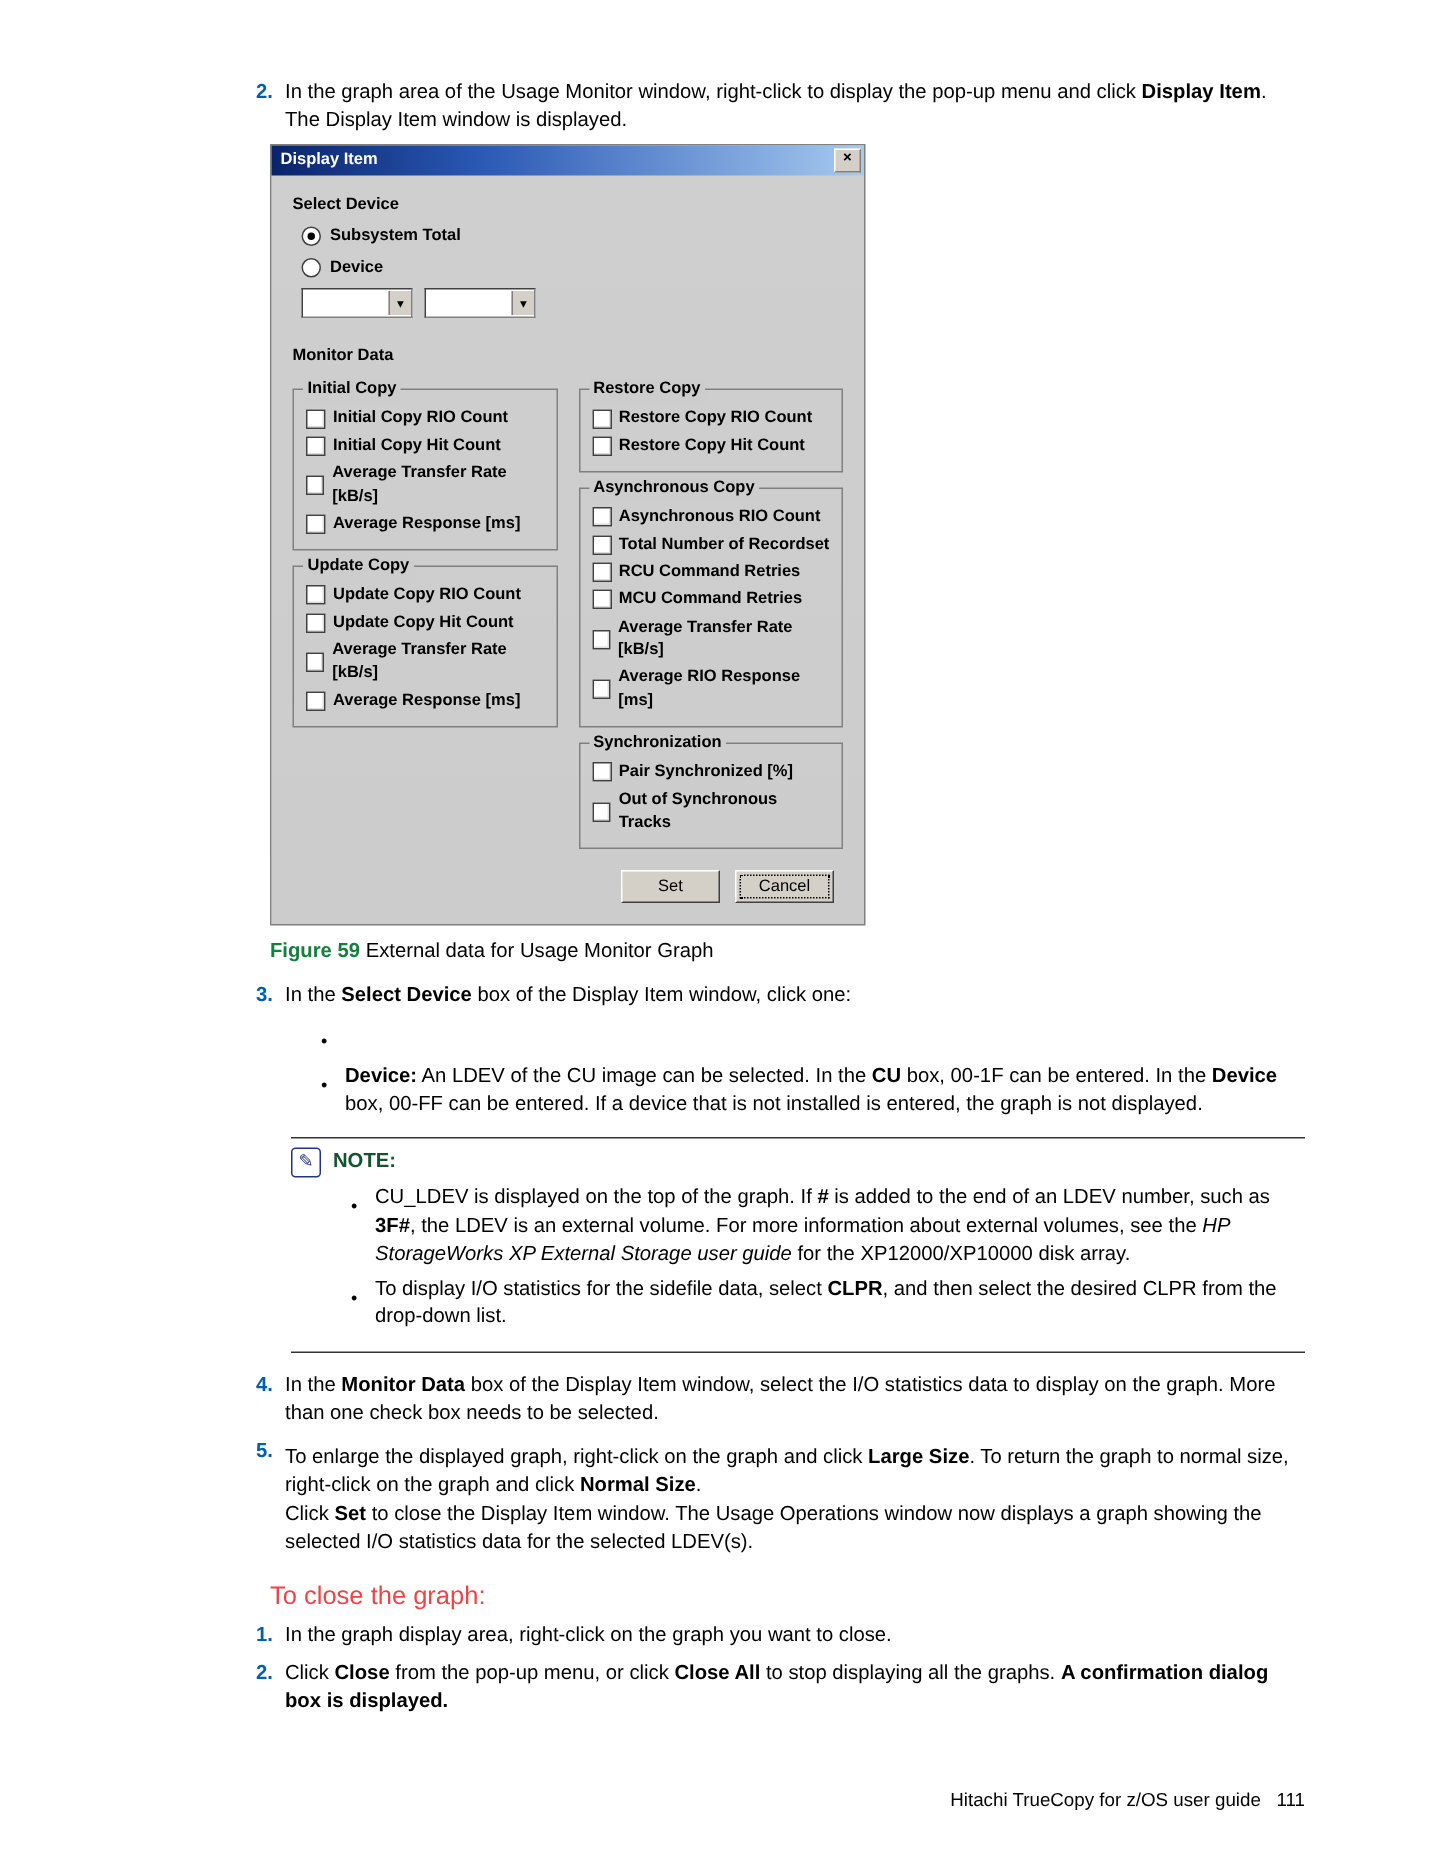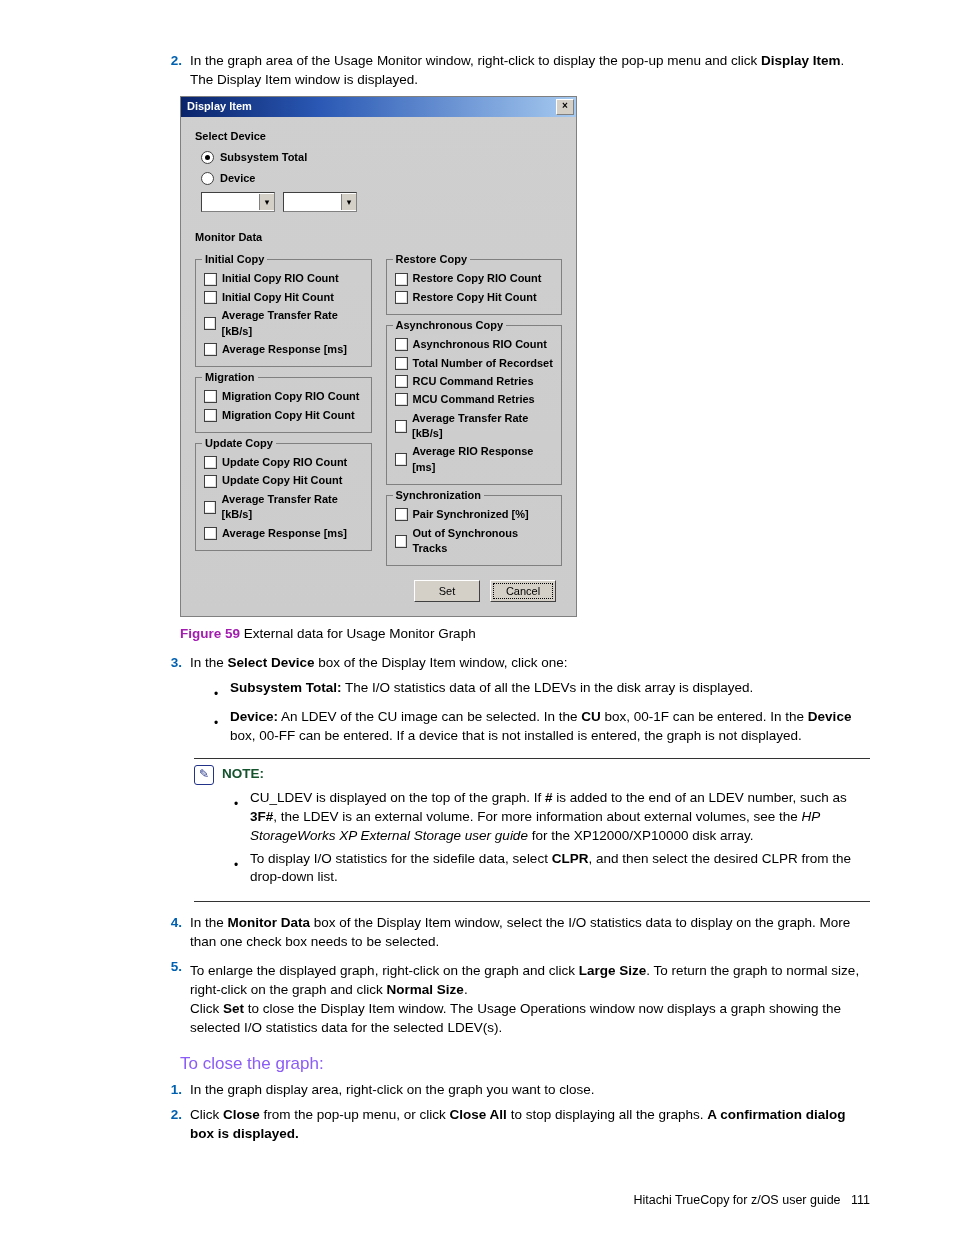--- a/index.html
+++ b/index.html
@@ -110,21 +110,21 @@
   .btn-row { display:flex; justify-content:flex-end; gap:10px; margin-top:14px; padding-right:6px; }
   .btn {
     width:64px; height:20px;
     border:1px solid #404040; border-top-color:#fff; border-left-color:#fff;
     background:#d4d0c8;
     font-size:11px;
     display:flex; align-items:center; justify-content:center;
   }
   .btn.focus { outline:1px dotted #000; outline-offset:-4px; }
   .fig-cap { margin:8px 0 10px 96px; }
-  .fig-cap .label { color:#a21caf; font-weight:bold; }
+  .fig-cap .label { color:#15803d; font-weight:bold; }
   .bullet-row {
     display:flex; align-items:flex-start; gap:10px;
     margin:4px 0 4px 130px;
   }
   .bullet-row .dot { min-width:6px; margin-top:6px; }
   .bullet-row .dot::before { content:"•"; font-size:12px; }
   .bullet-row .body { flex:1; }
   .italic { font-style: italic; }
   .note-block {
     border-top:1px solid #333; border-bottom:1px solid #333;
@@ -133,21 +133,21 @@
   }
   .note-head { display:flex; align-items:center; gap:8px; margin-bottom:4px; }
   .note-icon {
     width:18px; height:18px; border:1px solid #238; border-radius:3px;
     display:flex; align-items:center; justify-content:center;
     color:#238; font-size:12px;
   }
   .note-label { color:#14532d; font-weight:bold; }
   .note-bullets .bullet-row { margin-left:40px; }
   .subhead {
-    color:#8b5cf6;
+    color:#ef4444;
     font-weight:normal;
     font-size:17px;
     margin:14px 0 6px 96px;
   }
   .footer {
     position:absolute; bottom:26px; right:84px;
     font-size:12.5px;
   }
 </style>
 </head>
@@ -203,31 +203,20 @@
               <div class="chk-row">
                   <span class="chk"></span>
                   <span>Average Transfer Rate [kB/s]</span>
                 </div>
               <div class="chk-row">
                   <span class="chk"></span>
                   <span>Average Response [ms]</span>
                 </div>
             </div>
             <div class="grp">
-                <span class="grp-title">Migration</span>
-              <div class="chk-row">
-                  <span class="chk"></span>
-                  <span>Migration Copy RIO Count</span>
-                </div>
-              <div class="chk-row">
-                  <span class="chk"></span>
-                  <span>Migration Copy Hit Count</span>
-                </div>
-            </div>
-            <div class="grp">
                 <span class="grp-title">Update Copy</span>
               <div class="chk-row">
                   <span class="chk"></span>
                   <span>Update Copy RIO Count</span>
                 </div>
               <div class="chk-row">
                   <span class="chk"></span>
                   <span>Update Copy Hit Count</span>
                 </div>
               <div class="chk-row">
@@ -305,21 +294,20 @@
   </div>
 
   <div class="step-row">
     <div class="step-num">3.</div>
     <div class="step-body">
       <span>In the </span><span class="bold">Select Device</span><span> box of the Display Item window, click one:</span>
     </div>
   </div>
   <div class="bullet-row">
     <div class="dot"></div>
-    <div class="body"><span class="bold">Subsystem Total:</span><span> The I/O statistics data of all the LDEVs in the disk array is displayed.</span></div>
   </div>
   <div class="bullet-row">
     <div class="dot"></div>
     <div class="body"><span class="bold">Device:</span><span> An LDEV of the CU image can be selected. In the </span><span class="bold">CU</span><span> box, 00-1F can be entered. In the </span><span class="bold">Device</span><span> box, 00-FF can be entered. If a device that is not installed is entered, the graph is not displayed.</span></div>
   </div>
 
   <div class="note-block">
     <div class="note-head">
       <span class="note-icon">✎</span>
       <span class="note-label">NOTE:</span>

